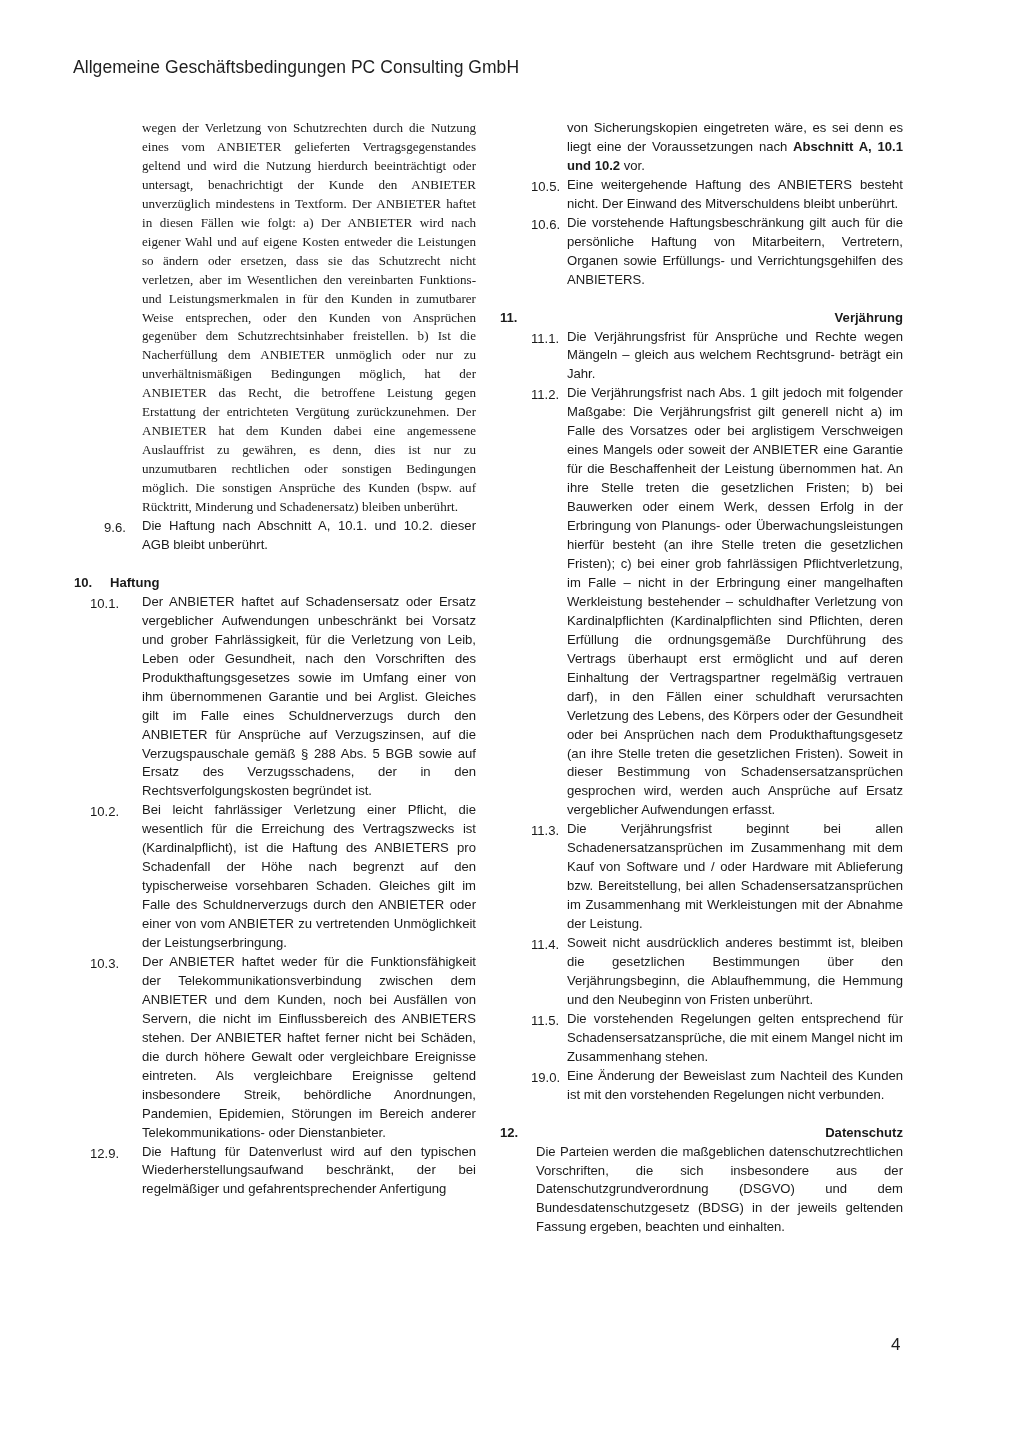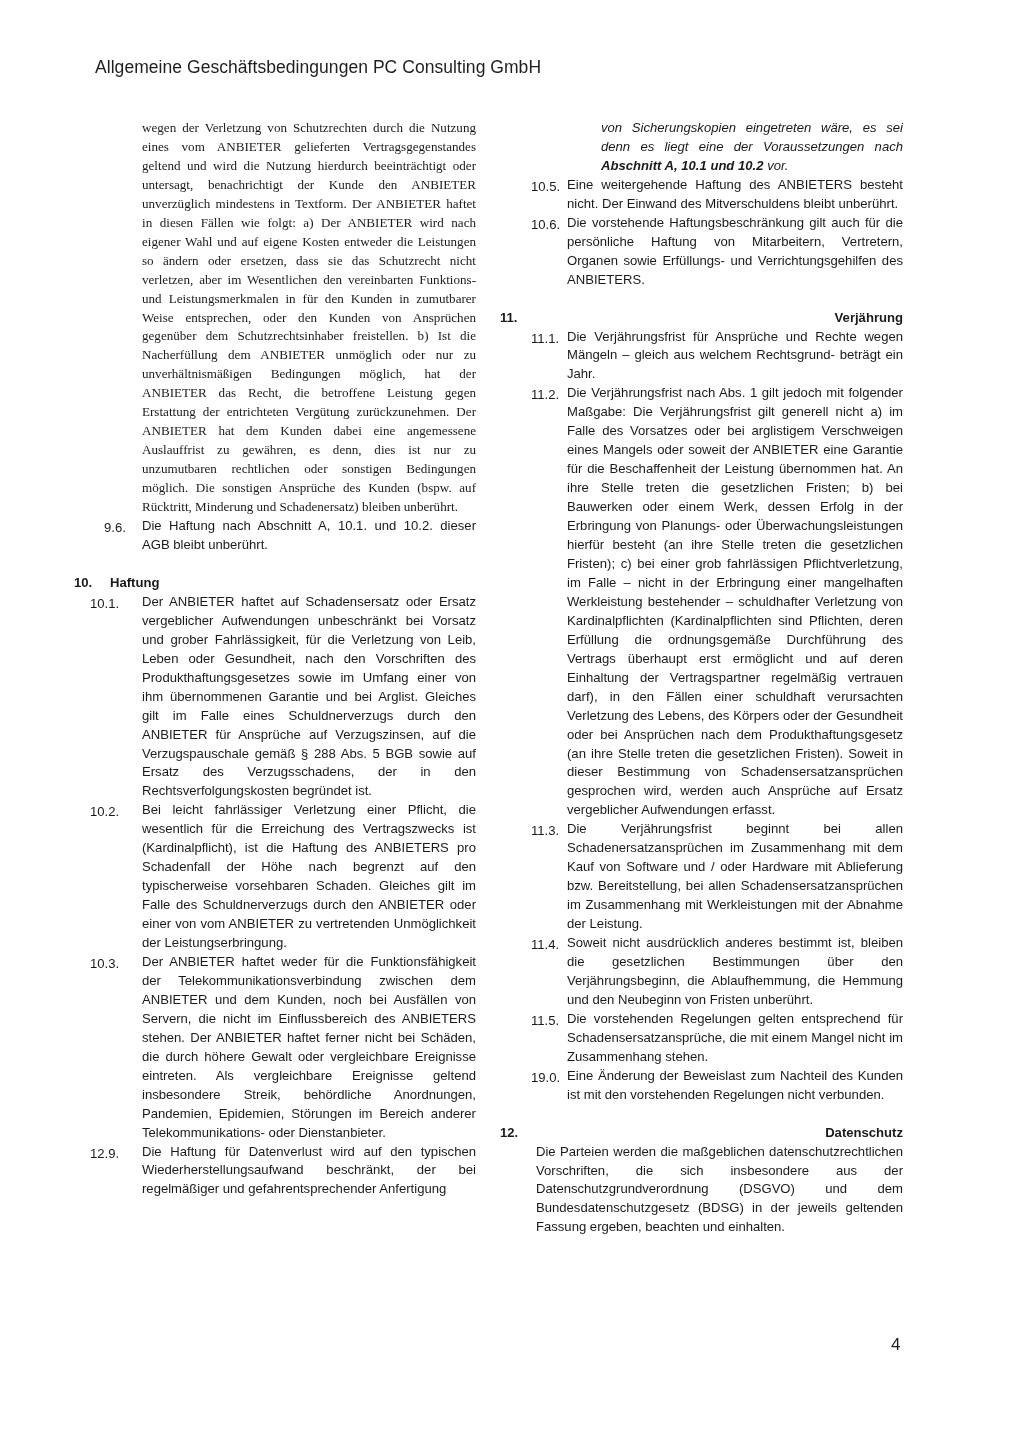--- a/index.html
+++ b/index.html
@@ -1,28 +1,28 @@
 <!DOCTYPE html>
 <html><head>
 <meta charset="utf-8">
 <style>
   html, body { margin: 0; padding: 0; background: #ffffff; }
   body { width: 1024px; height: 1449px; position: relative; overflow: hidden;
          font-family: "Liberation Sans", "DejaVu Sans", sans-serif; color: #1a1a1a; }
-  .header { position: absolute; left: 73px; top: 57px; font-size: 17.5px; letter-spacing: 0.05px; color: #1e1e1e; margin-left: 22px; }
+  .header { position: absolute; left: 73px; top: 57px; font-size: 17.5px; letter-spacing: 0.05px; color: #1e1e1e; }
   .col { position: absolute; top: 119px; font-size: 13.1px; line-height: 18.95px; }
   .col-left { left: 90px; width: 386px; }
   .col-right { left: 500px; width: 403px; }
   .item { position: relative; text-align: justify; }
   .item .num { position: absolute; left: 0; top: 2px; }
   .item .txt { display: block; text-align: justify; }
   .col-left .item .txt { margin-left: 52px; }
   .col-right .item .txt { margin-left: 67px; }
   .col-left .cont .txt { margin-left: 52px; font-family: Liberation Serif, serif; }
-  .col-right .cont .txt { margin-left: 101px; font-style: italic; }
+  .col-right .cont .txt { margin-left: 67px; }
   .section-head { position: relative; font-weight: bold; margin-top: 19px; }
   .col-left .section-head { margin-left: -16px; }
   .section-head .snum { position: absolute; left: 0; top: 0; }
   .section-head .stitle { display: block; margin-left: 36px; }
   .col-right .section-head .stitle { margin-left: 36px; text-align: right; }
   .col-left .item .num { left: 0; }
   .col-left .sub .num { left: 14px; }
   .col-left .sub .txt { margin-left: 52px; }
   .col-right .sub .num { left: 31px; }
   .plain { margin-left: 36px; text-align: justify; }

